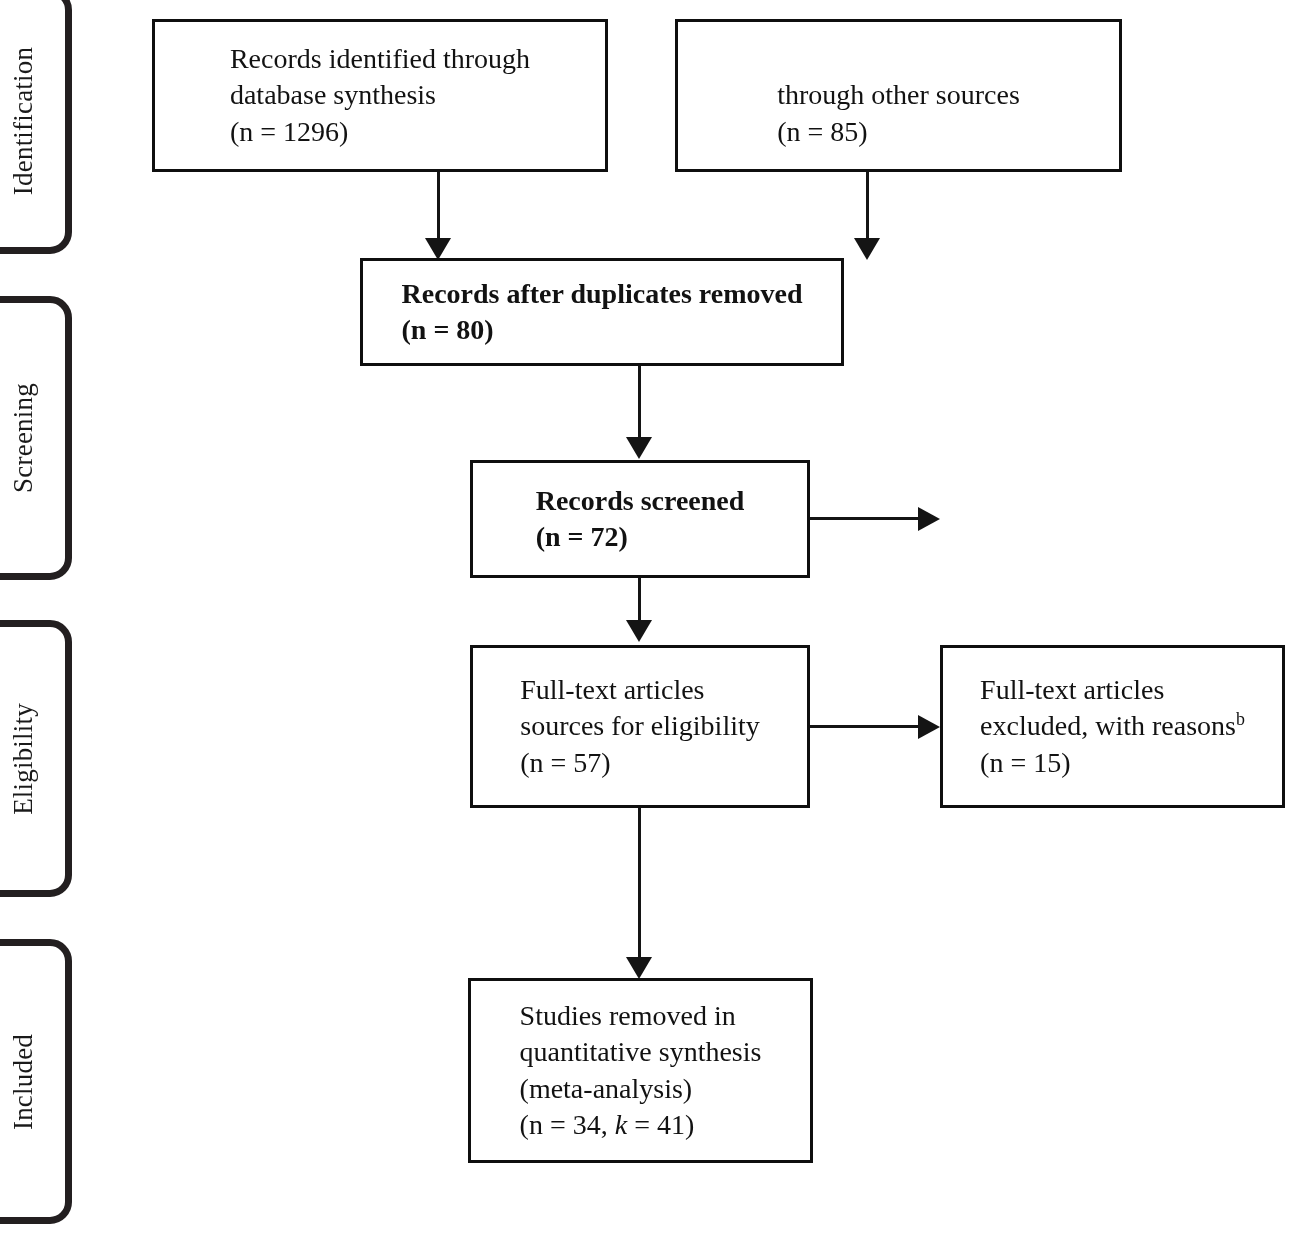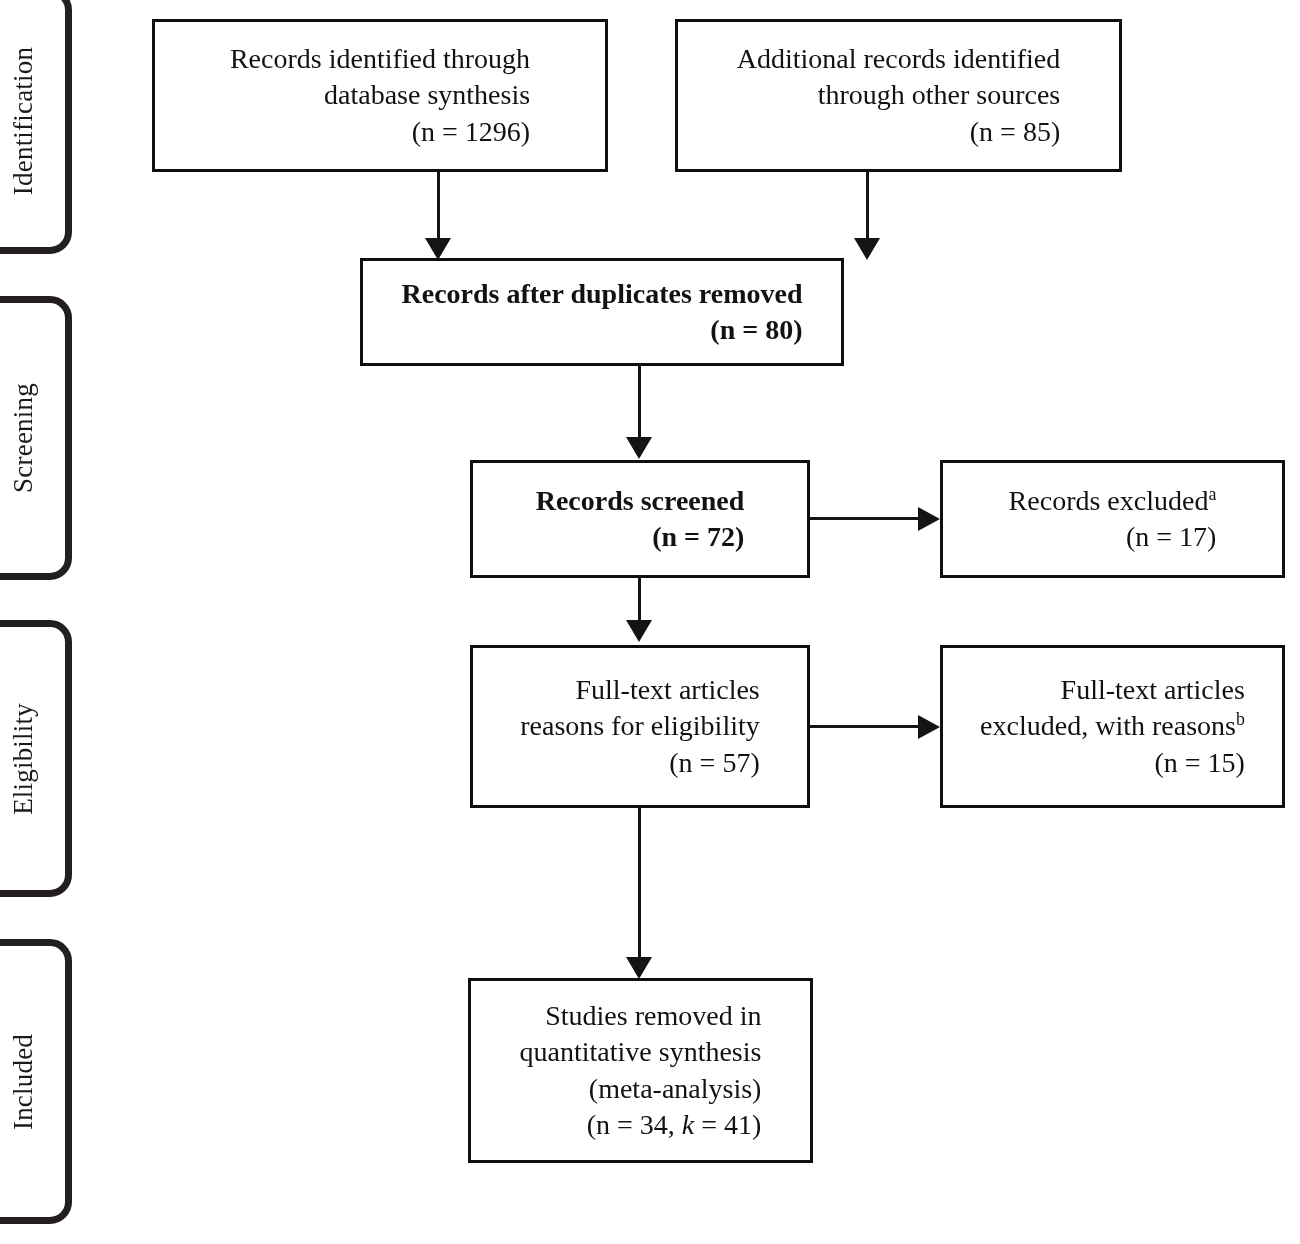--- a/index.html
+++ b/index.html
@@ -41,21 +41,21 @@
 
   
   .flow-box {
     position: absolute;
     box-sizing: border-box;
     border: 3px solid #0f0f0f;
     background: #ffffff;
     display: flex;
     align-items: center;
     justify-content: center;
-    text-align: right;
+    text-align: left;
   }
   .flow-box .box-text {
     font-size: 28px;
     line-height: 1.30;
     padding: 0 10px;
     color: #121212;
   }
   .sup {
     font-size: 0.64em;
     vertical-align: super;
@@ -117,21 +117,21 @@
   <div class="flow-box" style="left:152px; top:19px; width:456px; height:153px;">
     <div class="box-text">
       <span>Records identified through</span><br>
       <span>database synthesis</span><br>
       <span>(n = 1296)</span>
     </div>
   </div>
 
   <div class="flow-box" style="left:675px; top:19px; width:447px; height:153px;">
     <div class="box-text">
-      <span>Additional records identified</span><br>
+      <br>
       <span>through other sources</span><br>
       <span>(n = 85)</span>
     </div>
   </div>
 
   <div class="v-line" style="left:437px; top:172px; height:72px;"></div>
   <div class="arrow-down" style="left:425px; top:238px;"></div>
 
   <div class="v-line" style="left:866px; top:172px; height:72px;"></div>
   <div class="arrow-down" style="left:854px; top:238px;"></div>
@@ -149,34 +149,28 @@
   <div class="flow-box" style="left:470px; top:460px; width:340px; height:118px;font-weight:bold;">
     <div class="box-text">
       <span>Records screened</span><br>
       <span>(n = 72)</span>
     </div>
   </div>
 
   <div class="h-line" style="left:810px; top:517px; width:112px;"></div>
   <div class="arrow-right" style="left:918px; top:507px;"></div>
 
-  <div class="flow-box" style="left:940px; top:460px; width:345px; height:118px;">
-    <div class="box-text">
-      <span>Records excluded</span><span class="sup">a</span><br>
-      <span>(n = 17)</span>
-    </div>
-  </div>
 
   <div class="v-line" style="left:638px; top:578px; height:46px;"></div>
   <div class="arrow-down" style="left:626px; top:620px;"></div>
 
   <div class="flow-box" style="left:470px; top:645px; width:340px; height:163px;">
     <div class="box-text">
       <span>Full-text articles</span><br>
-      <span>reasons for eligibility</span><br>
+      <span>sources for eligibility</span><br>
       <span>(n = 57)</span>
     </div>
   </div>
 
   <div class="h-line" style="left:810px; top:725px; width:112px;"></div>
   <div class="arrow-right" style="left:918px; top:715px;"></div>
 
   <div class="flow-box" style="left:940px; top:645px; width:345px; height:163px;">
     <div class="box-text">
       <span>Full-text articles</span><br>

